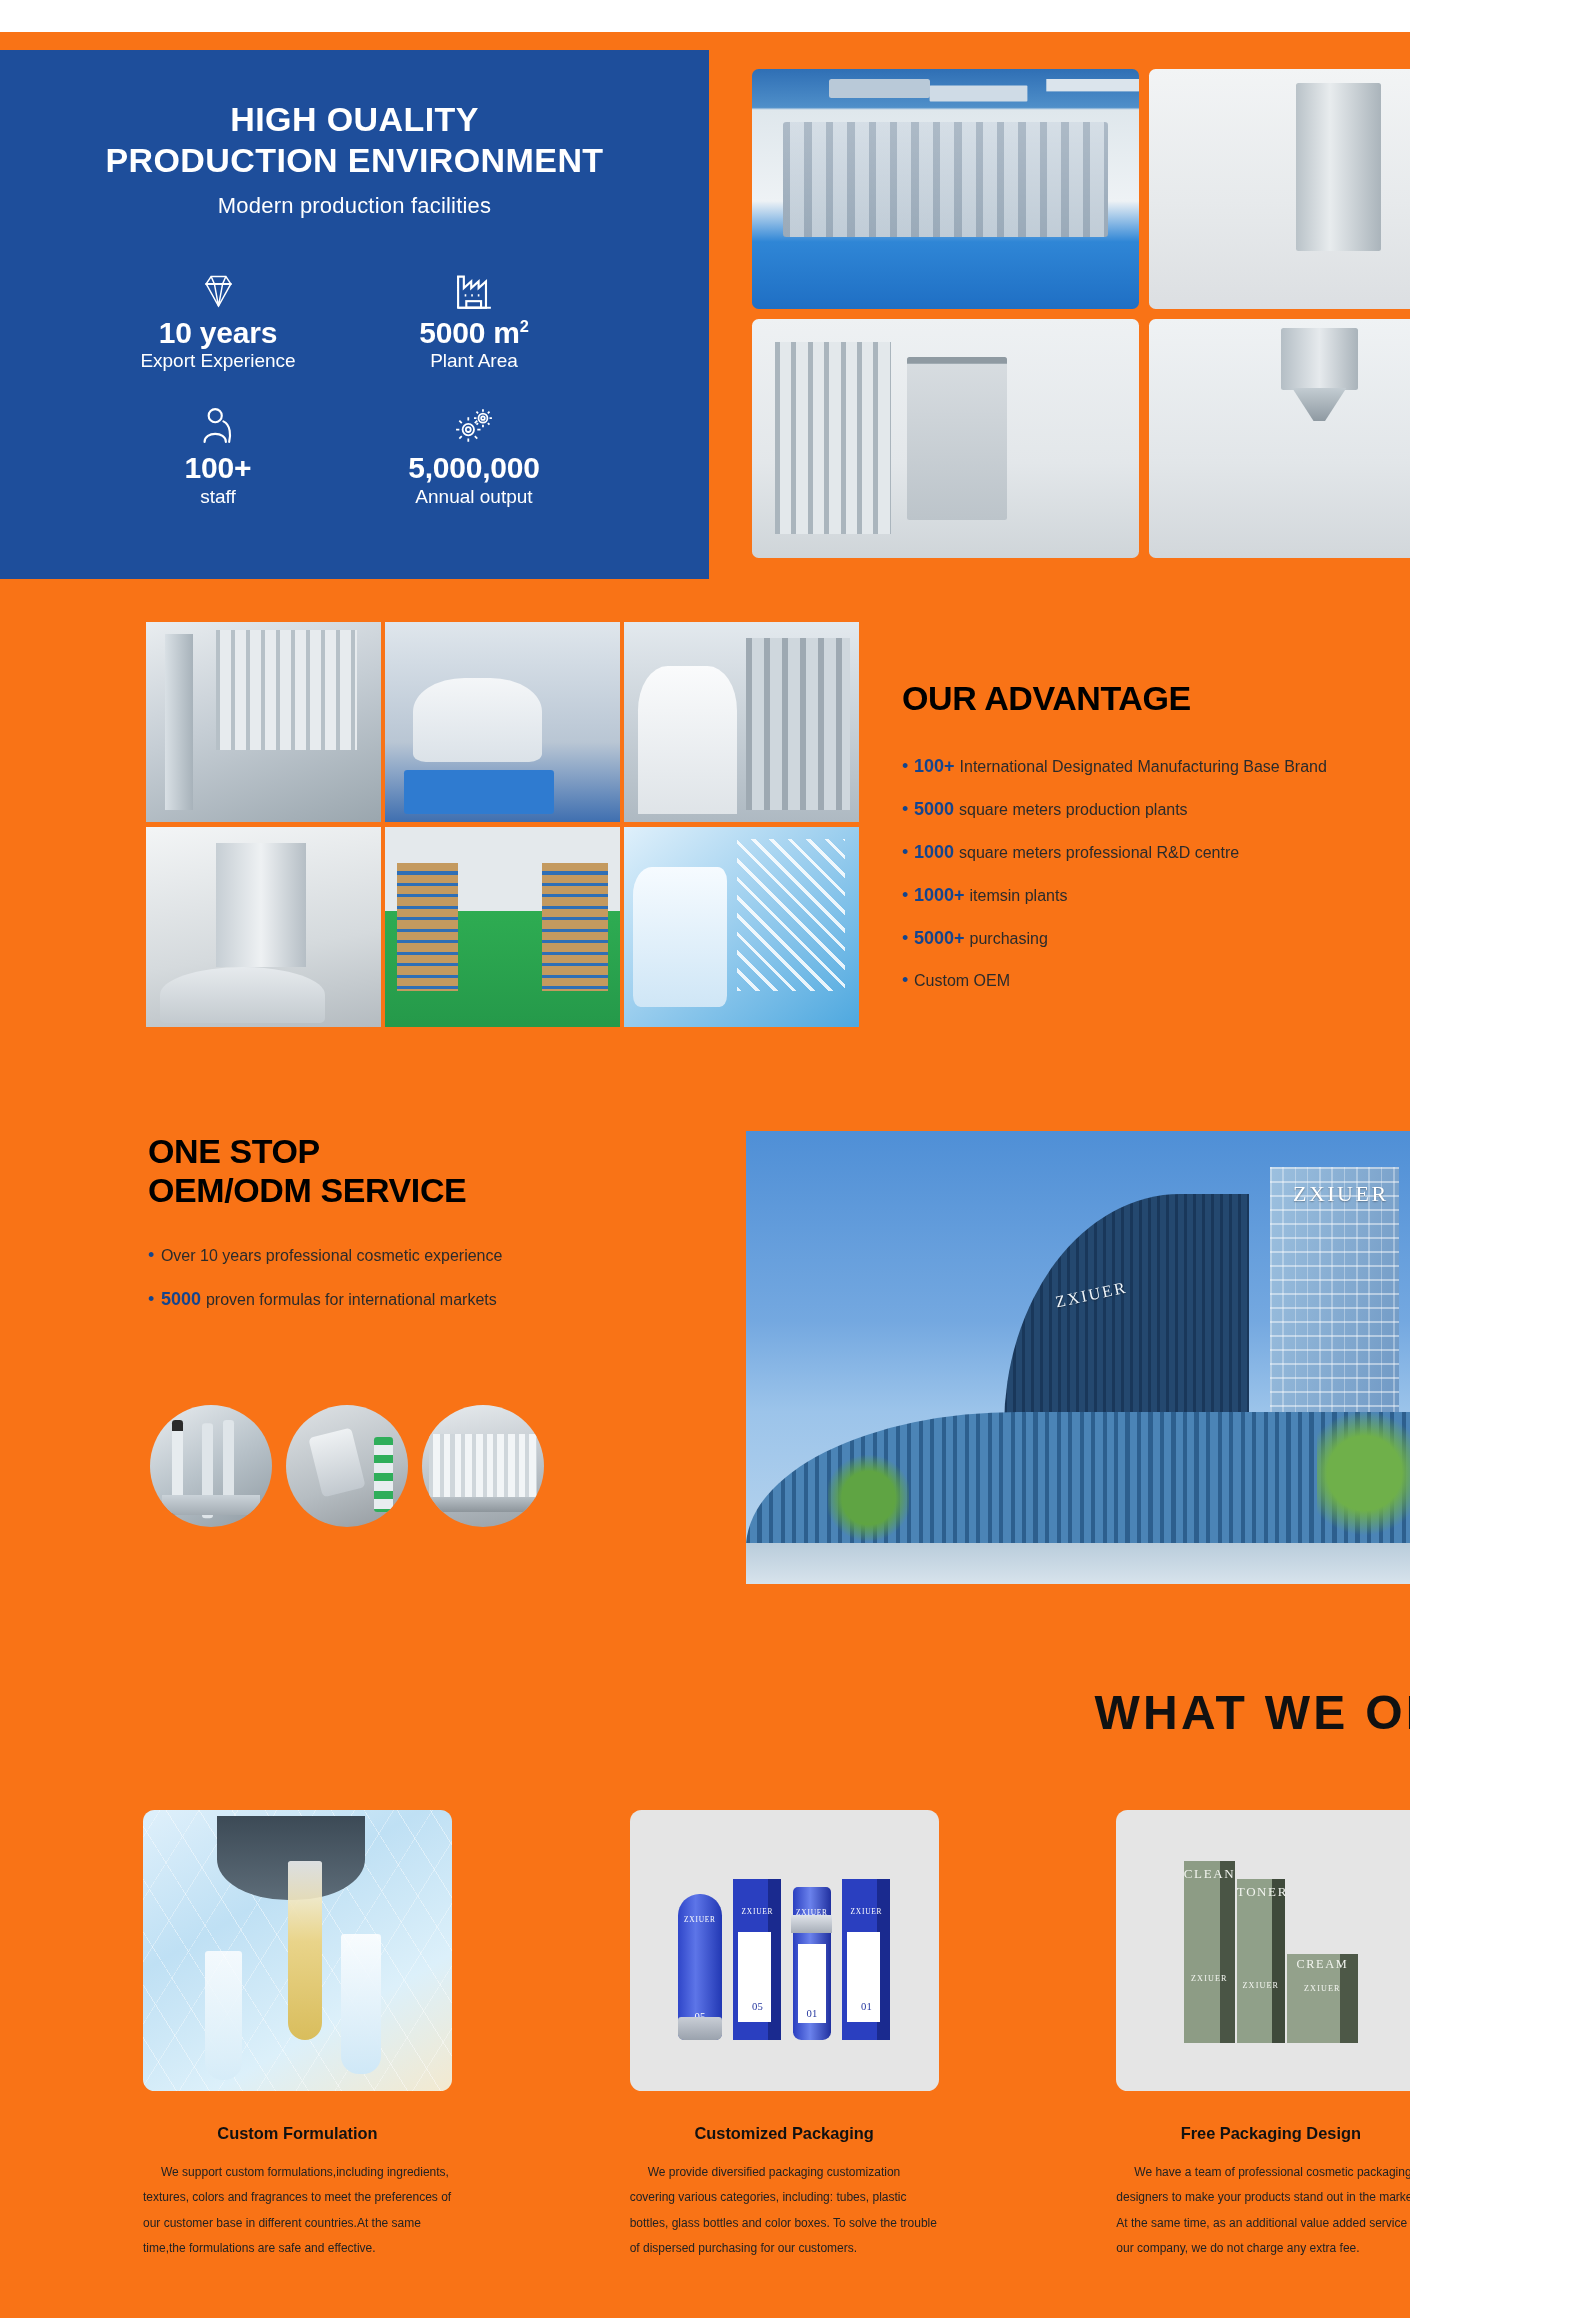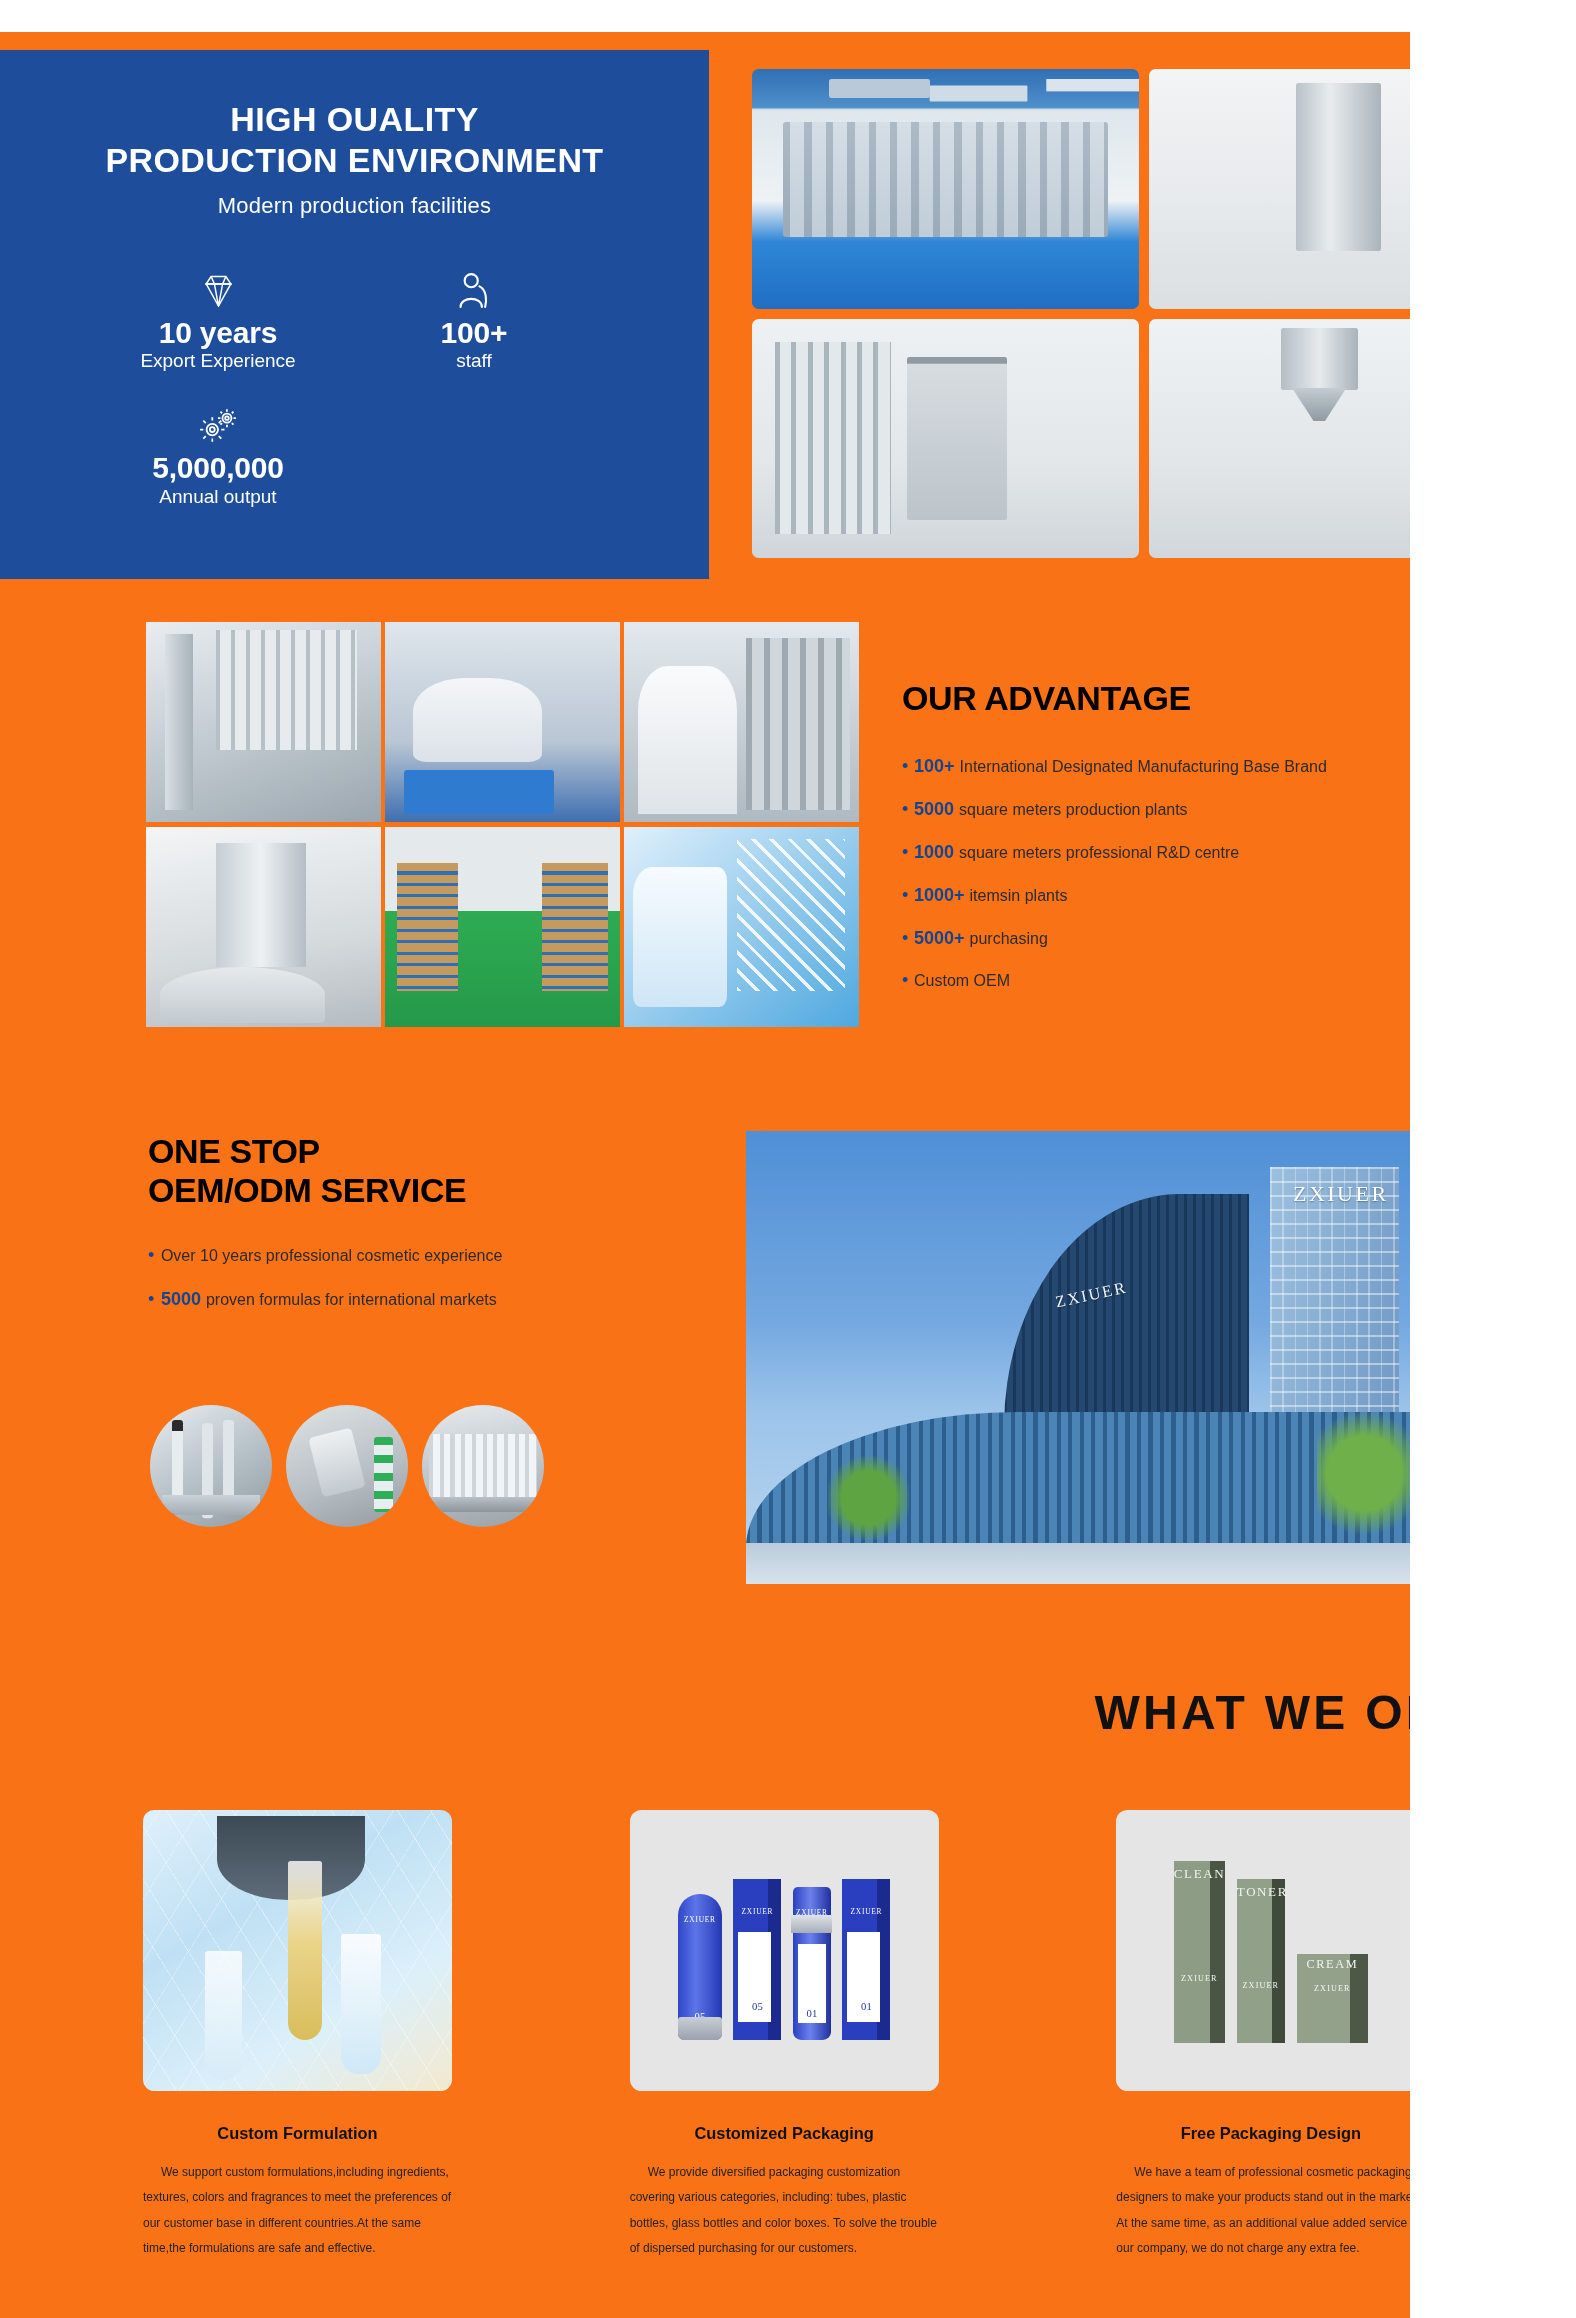--- a/index.html
+++ b/index.html
@@ -369,21 +369,21 @@
   .pk-box .lbl{position:absolute;left:5px;top:53px;width:33px;height:90px;background:#fff;}
   .pk-bottle{width:38px;height:153px;background:linear-gradient(90deg,#2a3fc0,#6b82ec 45%,#20309f);border-radius:5px 5px 8.2px 8.2px;}
   .pk-bottle::before{content:"";position:absolute;left:-1.6px;top:28px;width:41px;height:18px;background:linear-gradient(180deg,#dfe3e9,#a7aeb8);}
   .pk-bottle .lbl{position:absolute;left:5px;top:57px;width:28px;height:79px;background:#fff;}
   .pk-num{position:absolute;bottom:18px;left:0;width:100%;text-align:center;color:#fff;font-size:10.7px;font-family:"Liberation Serif",serif;}
   .pk-brand{position:absolute;top:21.4px;left:0;width:100%;text-align:center;color:#fff;font-size:7.4px;letter-spacing:0.8px;font-family:"Liberation Serif",serif;}
   .pk-box .pk-brand{top:28px;color:#fff;}
   .pk-box .pk-num{bottom:28px;color:#24369f;}
   .pk-bottle .pk-num{bottom:21.4px;color:#24369f;}
   
-  .ci3-wrap{position:absolute;inset:0;display:flex;align-items:flex-end;justify-content:center;gap:12px;padding-bottom:48px;}
+  .ci3-wrap{position:absolute;inset:0;display:flex;align-items:flex-end;justify-content:center;gap:2px;padding-bottom:48px;}
   .gb{position:relative;}
   .gb-tall{width:51px;height:182px;background:linear-gradient(90deg,#8d9c85 0 70%,#4a5545 70% 100%);}
   .gb-tall2{width:48px;height:164px;background:linear-gradient(90deg,#90a089 0 72%,#3f4a3b 72% 100%);}
   .gb-cube{width:71px;height:89px;background:linear-gradient(90deg,#93a18b 0 74%,#4d5847 74% 100%);align-self:flex-end;}
   .gb-word{position:absolute;top:5px;left:0;width:100%;text-align:center;color:#f2f4ef;font-size:13px;letter-spacing:1.6px;font-family:"Liberation Serif",serif;}
   .gb-cube .gb-word{font-size:12.3px;top:3.3px;}
   .gb-brand{position:absolute;top:62%;left:0;width:100%;text-align:center;color:#f4f6f1;font-size:8.2px;letter-spacing:1.1px;font-family:"Liberation Serif",serif;}
   .gb-cube .gb-brand{top:34%;}
 
   .card-title {
@@ -422,20 +422,34 @@
             <path d="M10 17 L25 44 L40 17 Z"></path>
             <path d="M10 17 L16 8 L34 8 L40 17 Z"></path>
             <path d="M16 8 L20 17 L25 44 L30 17 L34 8"></path>
             <path d="M10 17 H40"></path>
           </svg>
         </div>
         <div class="stat-value">10 years</div>
         <div class="stat-label">Export Experience</div>
       </div>
 
+      <div class="stat">
+        <div class="stat-icon">
+          <svg width="43" height="41" viewBox="0 0 52 50" fill="none" stroke="#fff" stroke-width="2.6">
+            <path d="M6 46 V8 H13 V22 L22 14 V22 L31 14 V22 L40 14 V46 Z"></path>
+            <path d="M6 46 H46"></path>
+            <rect x="16" y="38" width="18" height="8"></rect>
+            <path d="M14 31 h2 M22 31 h2 M30 31 h2"></path>
+          </svg>
+        </div>
+        <div class="stat-value">
+          <span>5000 m</span><sup>2</sup>
+        </div>
+        <div class="stat-label">Plant Area</div>
+      </div>
 
       <div class="stat">
         <div class="stat-icon">
           <svg width="41" height="41" viewBox="0 0 50 50" fill="none" stroke="#fff" stroke-width="2.6" stroke-linecap="round">
             <circle cx="21" cy="13" r="8"></circle>
             <path d="M8 45 C8 32 34 32 34 45"></path>
             <path d="M31 20 C40 24 40 38 38 45"></path>
           </svg>
         </div>
         <div class="stat-value">100+</div>

